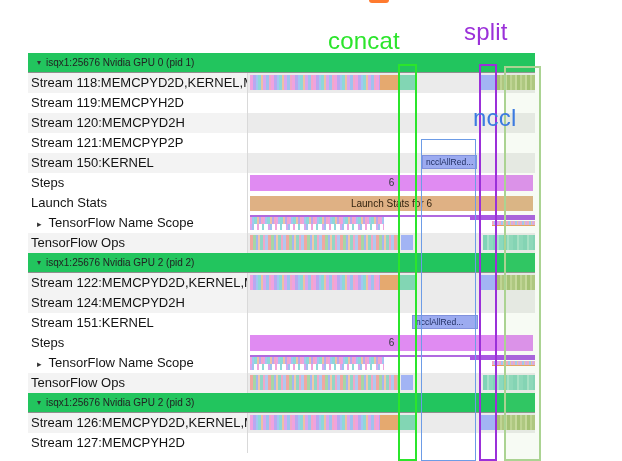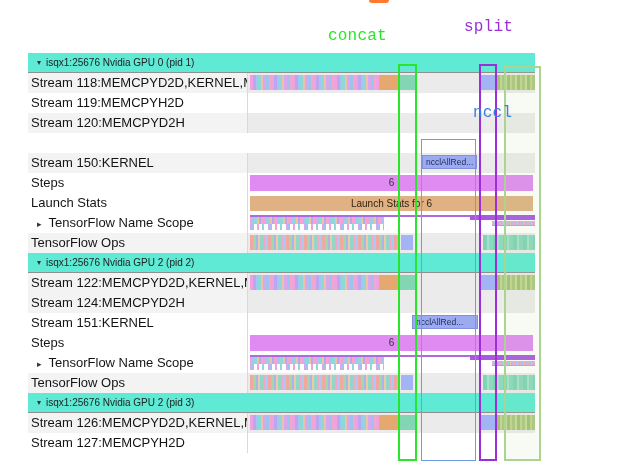--- a/index.html
+++ b/index.html
@@ -3,41 +3,41 @@
 <meta charset="utf-8">
 <style>
   * { margin:0; padding:0; box-sizing:border-box; }
   html,body { width:622px; height:461px; overflow:hidden; background:#ffffff;
               font-family:"Liberation Sans", sans-serif; }
   #stage { position:relative; width:622px; height:461px; background:#fff; overflow:hidden; }
 
   
   #orange-sliver { position:absolute; left:369px; top:0; width:20px; height:3px;
                    border-radius:0 0 8px 8px; }
-  .ann-label { position:absolute; font-size:16px; letter-spacing:.2px;font-family:Liberation Mono, monospace; }
+  .ann-label { position:absolute; font-size:24px; letter-spacing:.2px; }
   #lbl-concat { left:328px; top:27px; }
   #lbl-split  { left:464px; top:18px; }
   #lbl-nccl   { left:429px; top:104px; z-index:30;margin-left:44px; }
   #lbl-weight { left:545px; top:302px; line-height:29px; }
 
   
   #trace { position:absolute; left:0; top:53px; width:622px; height:408px; overflow:hidden; }
   .row { display:flex; height:20px; position:relative; }
   .gutter { width:28px; background:#fff; }
   .label { width:220px; font-size:13px; color:#141414; line-height:20px;
            white-space:nowrap; overflow:hidden; padding-left:3px;
            border-right:1px solid #d9d9d9; background:#fff; }
   .row.shaded .label { background:#f3f3f3; }
   .track { position:relative; width:287px; background:#fff; }
   .row.shaded .track { background:#ebebeb; }
   .rest { flex:1; background:#fff; }
 
   
   .row.gpu-header { }
-  .gpu-header .hdrbar { margin-left:28px; width:507px; height:20px; background:#5eead4;
+  .gpu-header .hdrbar { margin-left:28px; width:507px; height:20px; background:#22c55e;
            border-bottom:1px solid #8f8f8f; font-size:10px; color:#222; line-height:19px;
            padding-left:9px; white-space:nowrap; overflow:hidden; }
   .tri { display:inline-block; font-size:8px; color:#333; margin-right:5px; vertical-align:1px; }
   .ns-tri { display:inline-block; font-size:9px; color:#333; margin:0 7px 0 6px; }
 
   
   .chunk { position:absolute; top:2px; height:15px; }
   .dense { left:2px; width:130px;
     background:repeating-linear-gradient(90deg,#f0a2de 0 3px,#b9a8f0 3px 6px,#a2c6f2 6px 8px,
       #8ed8d8 8px 11px,#eec0a4 11px 13px,#d8a8ee 13px 16px,#9fc2ee 16px 19px,#f2a8c8 19px 21px); }
@@ -119,20 +119,21 @@
         <div class="rest"></div>
       </div>
       <div class="row shaded">
         <div class="gutter"></div>
         <div class="label">Stream 120:MEMCPYD2H</div>
         <div class="track"></div>
         <div class="rest"></div>
       </div>
       <div class="row">
         <div class="gutter"></div>
+        <div class="label">Stream 121:MEMCPYP2P</div>
         <div class="track"></div>
         <div class="rest"></div>
       </div>
       <div class="row shaded">
         <div class="gutter"></div>
         <div class="label">Stream 150:KERNEL</div>
         <div class="track">
           <div class="chunk nccl-bar" style="left: 174px; width: 55px;">ncclAllRed...</div>
         </div>
         <div class="rest"></div>

